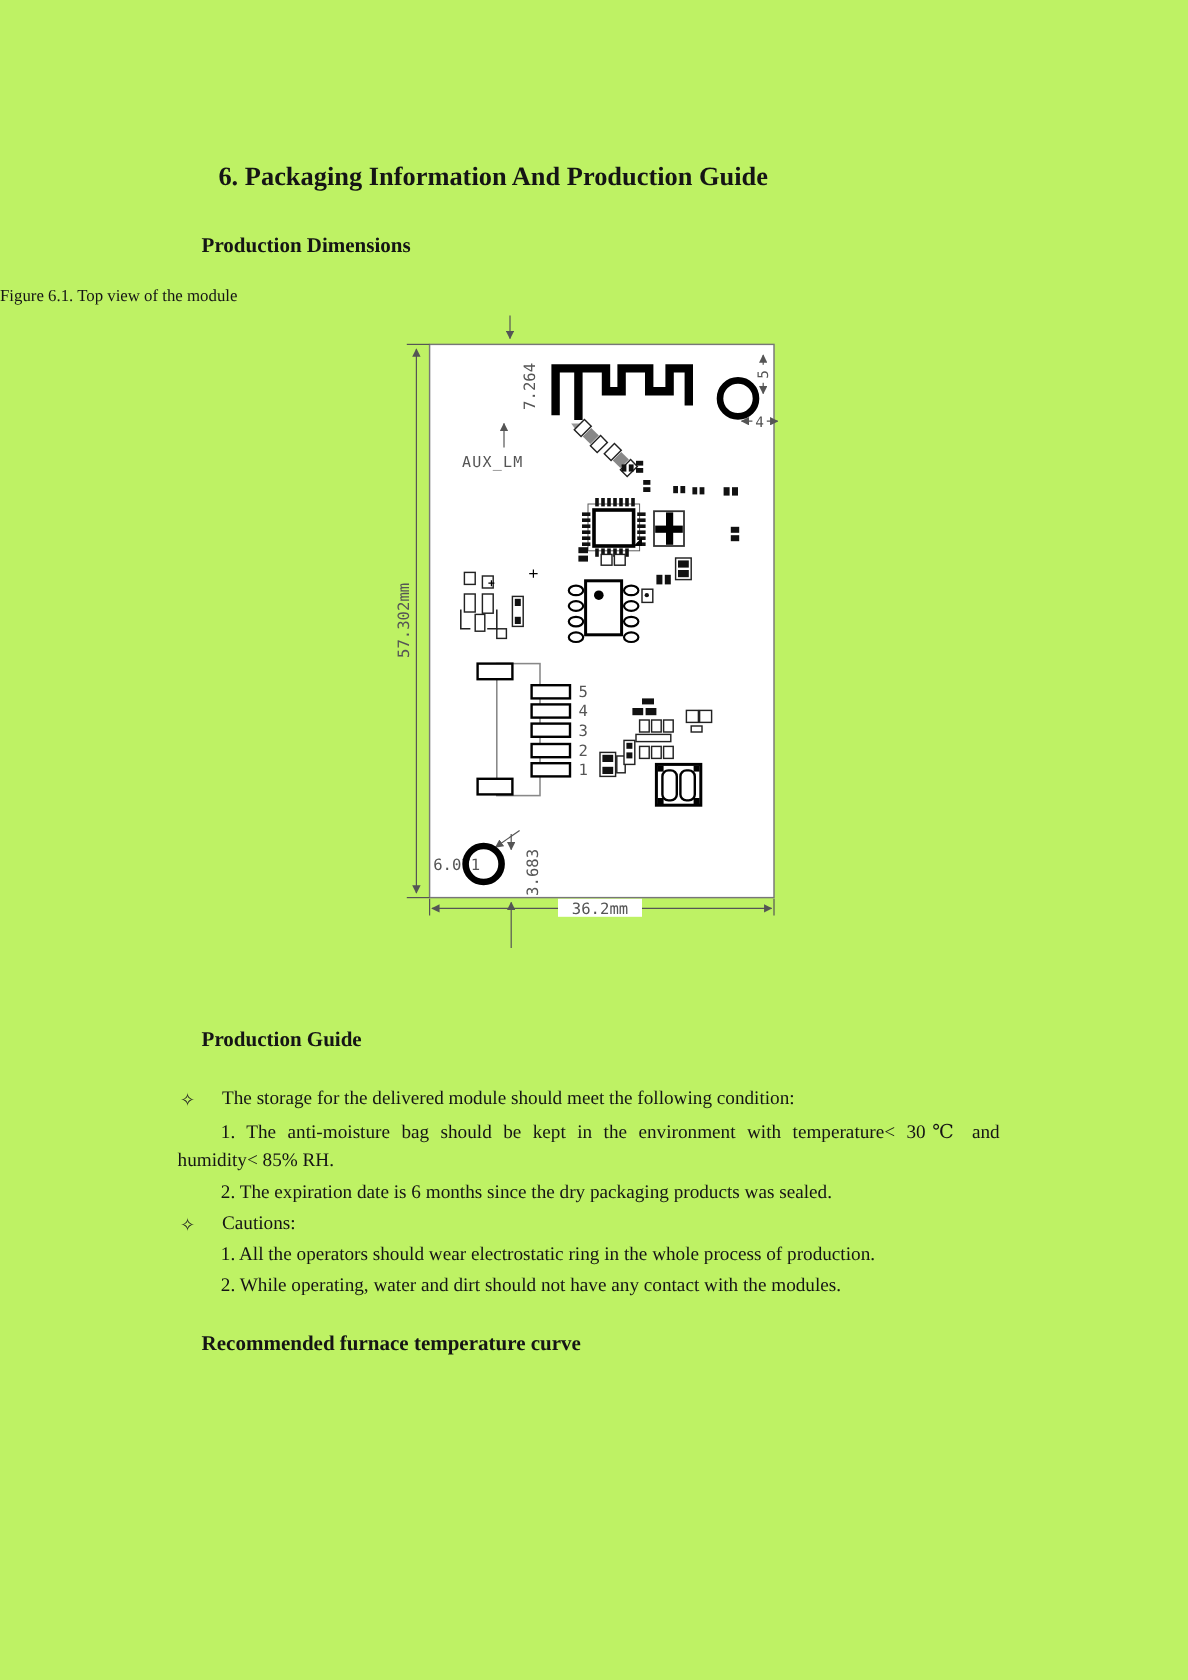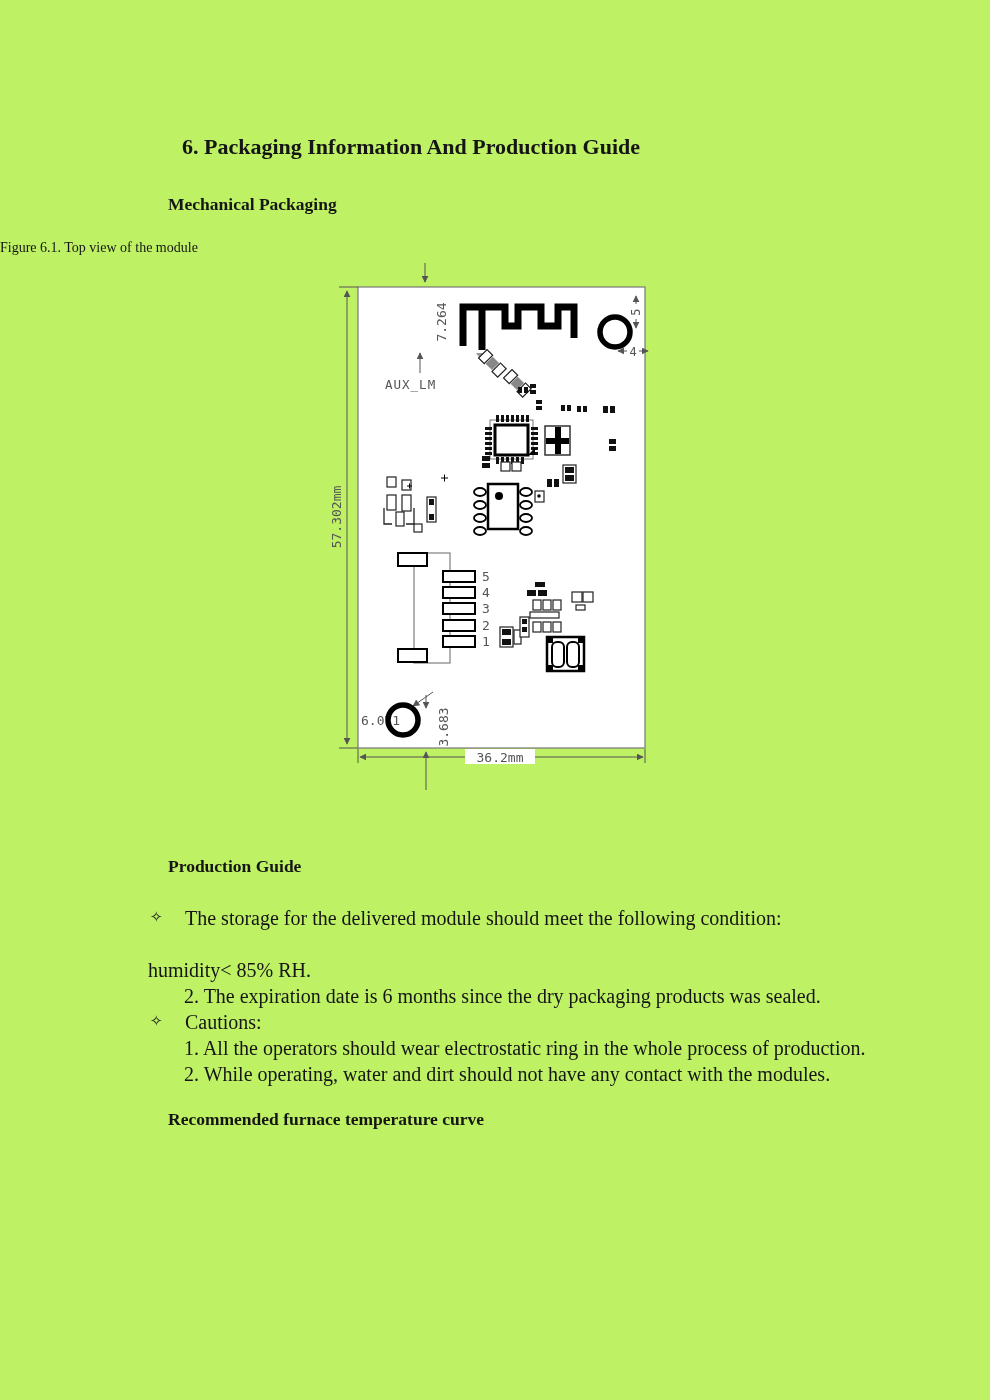--- a/index.html
+++ b/index.html
@@ -1,35 +1,35 @@
 <!DOCTYPE html>
 <html><head>
 <meta charset="utf-8">
 <style>
   html,body{margin:0;padding:0;background:#e8e8e8}
   .page{position:relative;width:990px;height:1400px;background:#bef264;overflow:hidden;
         font-family:"Liberation Serif","DejaVu Serif",serif;color:#151515}
   .abs{position:absolute;white-space:nowrap}
   .h1{font-size:22px;font-weight:bold}
   .h2{font-size:17.5px;font-weight:bold}
-  .bodytxt{font-size:20px}
+  .bodytxt{font-size:16px}
   .cap{font-size:14px}
   .centered{left:0;width:990px;text-align:left}
   .just{white-space:normal;text-align:justify;text-align-last:justify}
   .bullet{font-size:15px;color:#222}
   svg text{font-family:"DejaVu Sans Mono","Liberation Mono",monospace;fill:#555}
 </style>
 </head>
 <body>
 
 <div class="page">
 
   <div class="abs h1" style="left:182px;top:134px">6. Packaging Information And Production Guide</div>
 
-  <div class="abs h2" style="left:168px;top:194px">Mechanical Packaging</div>
+  <div class="abs h2" style="left:168px;top:194px">Production Dimensions</div>
 
   <div class="abs cap centered" style="top:240px">Figure 6.1. Top view of the module</div>
 
   <svg class="abs" style="left:330px;top:250px" width="350" height="560" viewBox="0 0 350 560">
     <defs>
       <marker id="ah" viewBox="0 0 10 10" refX="9" refY="5" markerWidth="7" markerHeight="7" orient="auto-start-reverse">
         <path d="M0,0 L10,5 L0,10 z" fill="#555"></path>
       </marker>
     </defs>
 
@@ -238,20 +238,21 @@
       <path d="M54,258 v16 h8 M84,258 v16 h-8" fill="none" stroke="#222" stroke-width="1.3"></path>
       <path d="M77,236 h5 M79.5,233.5 v5" stroke="#000" stroke-width="1"></path>
     </g>
   </svg>
 
   <div class="abs h2" style="left:168px;top:856px">Production Guide</div>
 
   <span class="abs bullet" style="left:150px;top:908px">✧</span>
   <div class="abs bodytxt" style="left:185px;top:907px">The storage for the delivered module should meet the following condition:</div>
 
+  <div class="abs bodytxt just" style="left:184px;top:933px;width:649px">1. The anti-moisture bag should be kept in the environment with temperature&lt; 30℃ and</div>
   <div class="abs bodytxt" style="left:148px;top:959px">humidity&lt; 85% RH.</div>
   <div class="abs bodytxt" style="left:184px;top:985px">2. The expiration date is 6 months since the dry packaging products was sealed.</div>
 
   <span class="abs bullet" style="left:150px;top:1012px">✧</span>
   <div class="abs bodytxt" style="left:185px;top:1011px">Cautions:</div>
   <div class="abs bodytxt" style="left:184px;top:1037px">1. All the operators should wear electrostatic ring in the whole process of production.</div>
   <div class="abs bodytxt" style="left:184px;top:1063px">2. While operating, water and dirt should not have any contact with the modules.</div>
 
   <div class="abs h2" style="left:168px;top:1109px">Recommended furnace temperature curve</div>
 

